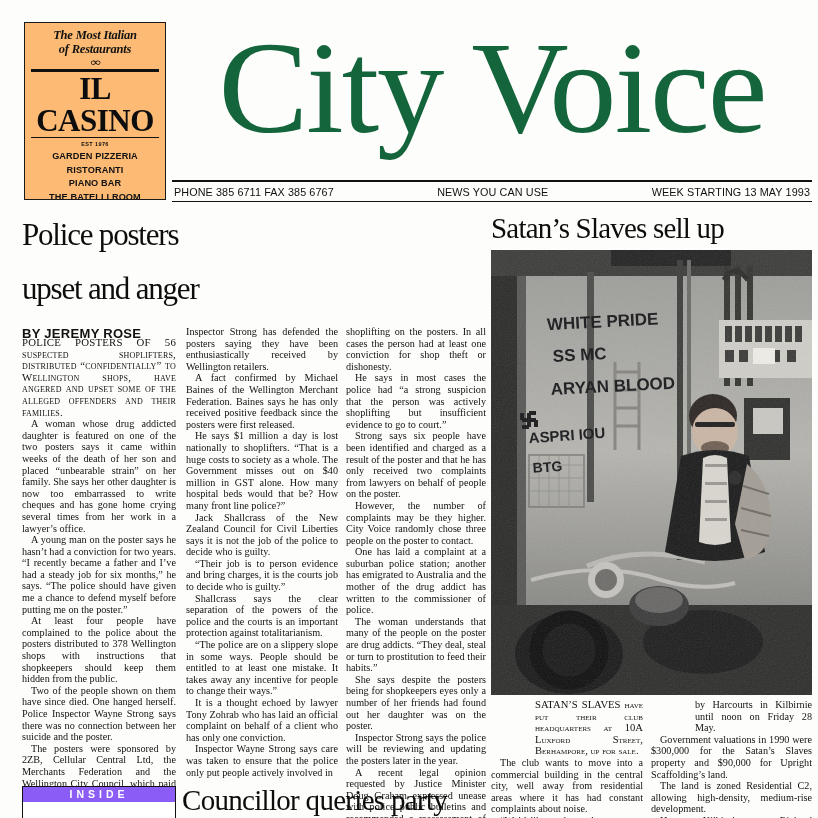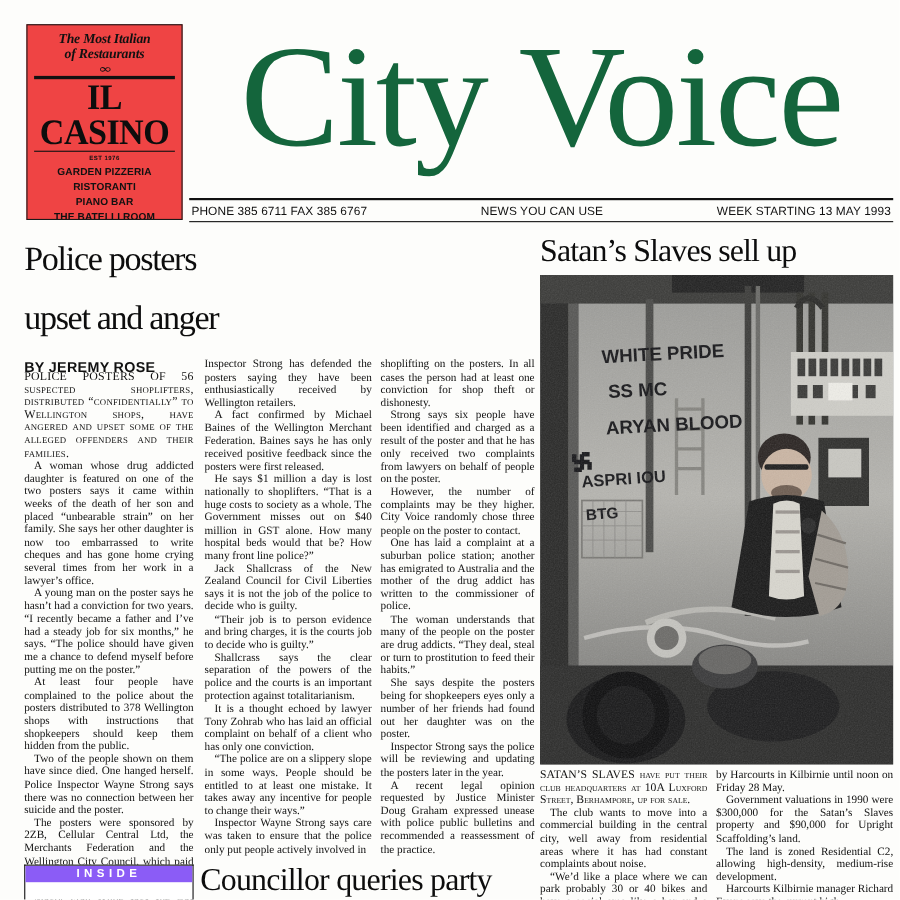--- a/index.html
+++ b/index.html
@@ -24,21 +24,21 @@
   .masthead {
     position: absolute;
     left: 0; top: 0;
     width: 818px; height: 205px;
   }
   .ad-box {
     position: absolute;
     left: 24px; top: 22px;
     width: 142px; height: 178px;
     border: 1.5px solid #1a1a1a;
-    background: #ef4444;
+    background: #fdba74;
     box-sizing: border-box;
     text-align: center;
     padding: 5px 4px 3px 4px;
     overflow: hidden;
   }
   .ad-tag {
     font-family: "Liberation Serif", serif;
     font-style: italic;
     font-weight: bold;
     font-size: 12.5px;
@@ -183,21 +183,21 @@
 
   .cap-col {
     position: absolute;
     font-family: "Liberation Serif", serif;
     font-size: 10.2px;
     line-height: 11.6px;
     text-align: justify;
     color: #111;
   }
   .cap-col p { margin: 0; text-indent: 9px; }
-  .cap-col p.first { text-indent: 0; }
+  .cap-col p.first { text-indent: 0; margin-left: 44px; }
   .cap-col .capname { font-variant: small-caps; font-size: 10.6px; }
   #capA { left: 491px; top: 699px; width: 152px; }
   #capB { left: 651px; top: 699px; width: 161px; }
 
   
   .inside-box {
     position: absolute;
     left: 22px; top: 786px;
     width: 154px; height: 32px;
     border: 1.4px solid #111;
@@ -292,27 +292,28 @@
     <p>Mayor Fran Wilde says she was not aware the city council had sponsored the posters and would be against sponsoring any new posters.</p>
   </div>
 
   <div class="colblock" id="col2">
     <p class="first">Inspector Strong has defended the posters saying they have been enthusiastically received by Wellington retailers.</p>
     <p>A fact confirmed by Michael Baines of the Wellington Merchant Federation. Baines says he has only received positive feedback since the posters were first released.</p>
     <p>He says $1 million a day is lost nationally to shoplifters. “That is a huge costs to society as a whole. The Government misses out on $40 million in GST alone. How many hospital beds would that be? How many front line police?”</p>
     <p>Jack Shallcrass of the New Zealand Council for Civil Liberties says it is not the job of the police to decide who is guilty.</p>
     <p>“Their job is to person evidence and bring charges, it is the courts job to decide who is guilty.”</p>
     <p>Shallcrass says the clear separation of the powers of the police and the courts is an important protection against totalitarianism.</p>
+    <p>“The police are on a slippery slope in some ways. People should be entitled to at least one mistake. It takes away any incentive for people to change their ways.”</p>
     <p>It is a thought echoed by lawyer Tony Zohrab who has laid an official complaint on behalf of a client who has only one conviction.</p>
-    <p>“The police are on a slippery slope in some ways. People should be entitled to at least one mistake. It takes away any incentive for people to change their ways.”</p>
     <p>Inspector Wayne Strong says care was taken to ensure that the police only put people actively involved in</p>
   </div>
 
   <div class="colblock" id="col3">
     <p class="first">shoplifting on the posters. In all cases the person had at least one conviction for shop theft or dishonesty.</p>
+    <p>He says in most cases the police had “a strong suspicion that the person was actively shoplifting but insufficient evidence to go to court.”</p>
     <p>Strong says six people have been identified and charged as a result of the poster and that he has only received two complaints from lawyers on behalf of people on the poster.</p>
     <p>However, the number of complaints may be they higher. City Voice randomly chose three people on the poster to contact.</p>
     <p>One has laid a complaint at a suburban police station; another has emigrated to Australia and the mother of the drug addict has written to the commissioner of police.</p>
     <p>The woman understands that many of the people on the poster are drug addicts. “They deal, steal or turn to prostitution to feed their habits.”</p>
     <p>She says despite the posters being for shopkeepers eyes only a number of her friends had found out her daughter was on the poster.</p>
     <p>Inspector Strong says the police will be reviewing and updating the posters later in the year.</p>
     <p>A recent legal opinion requested by Justice Minister Doug Graham expressed unease with police public bulletins and recommended a reassessment of the practice.</p>
 
   </div>
 

